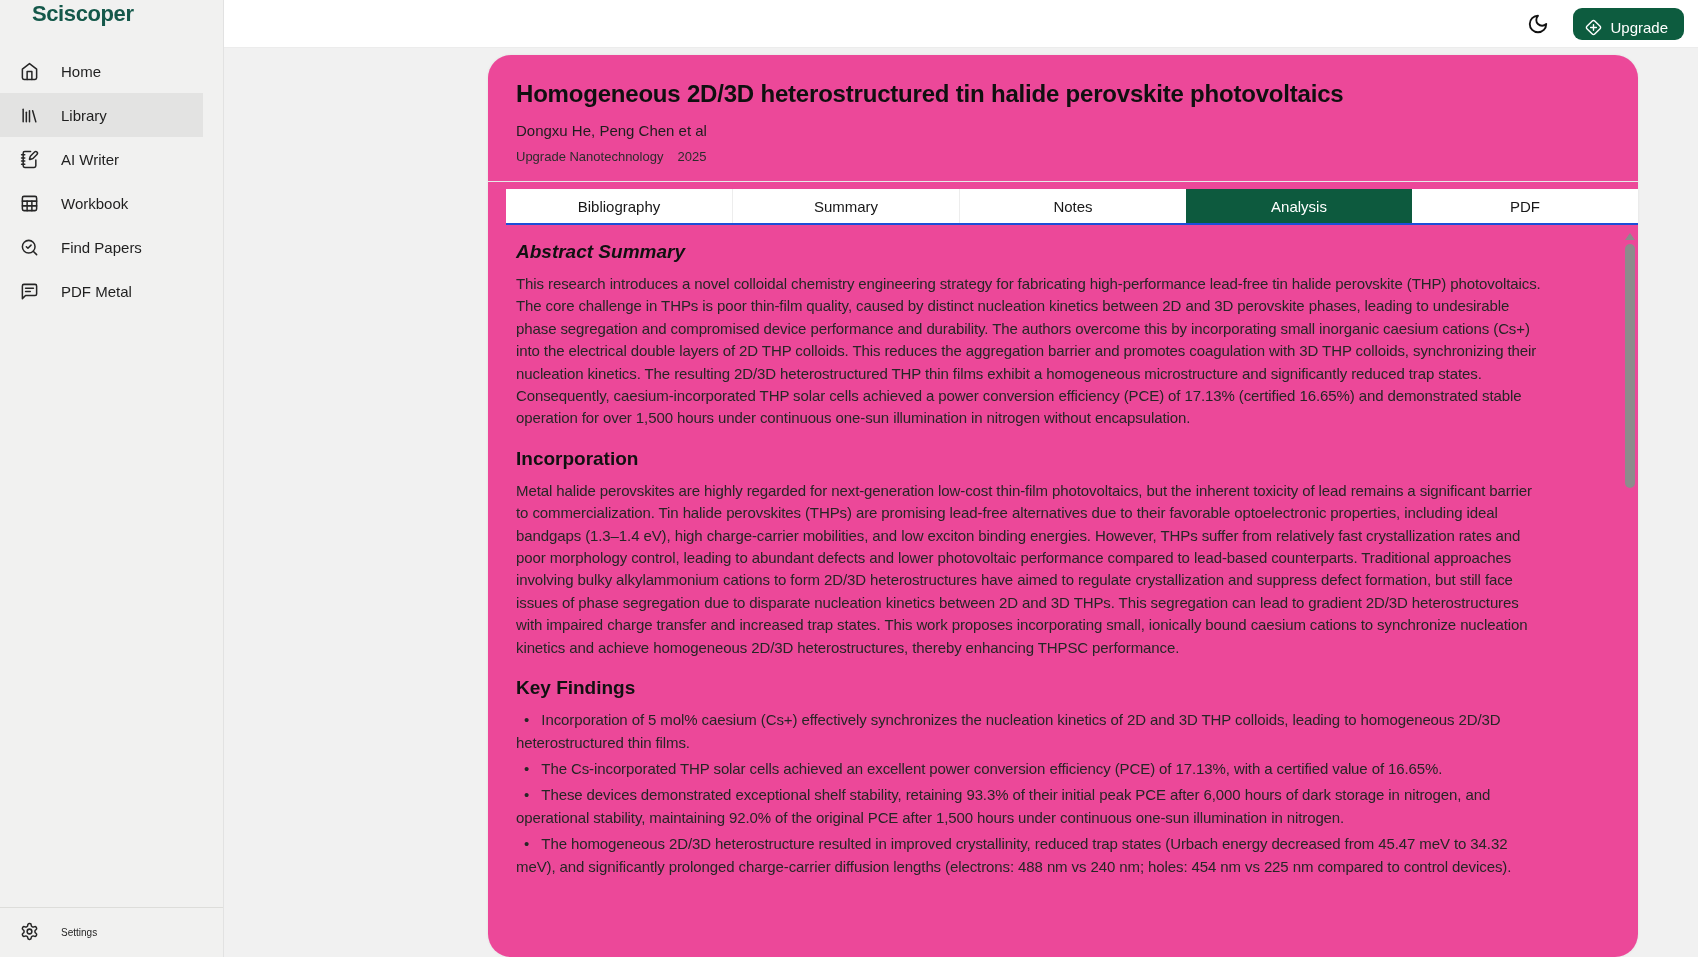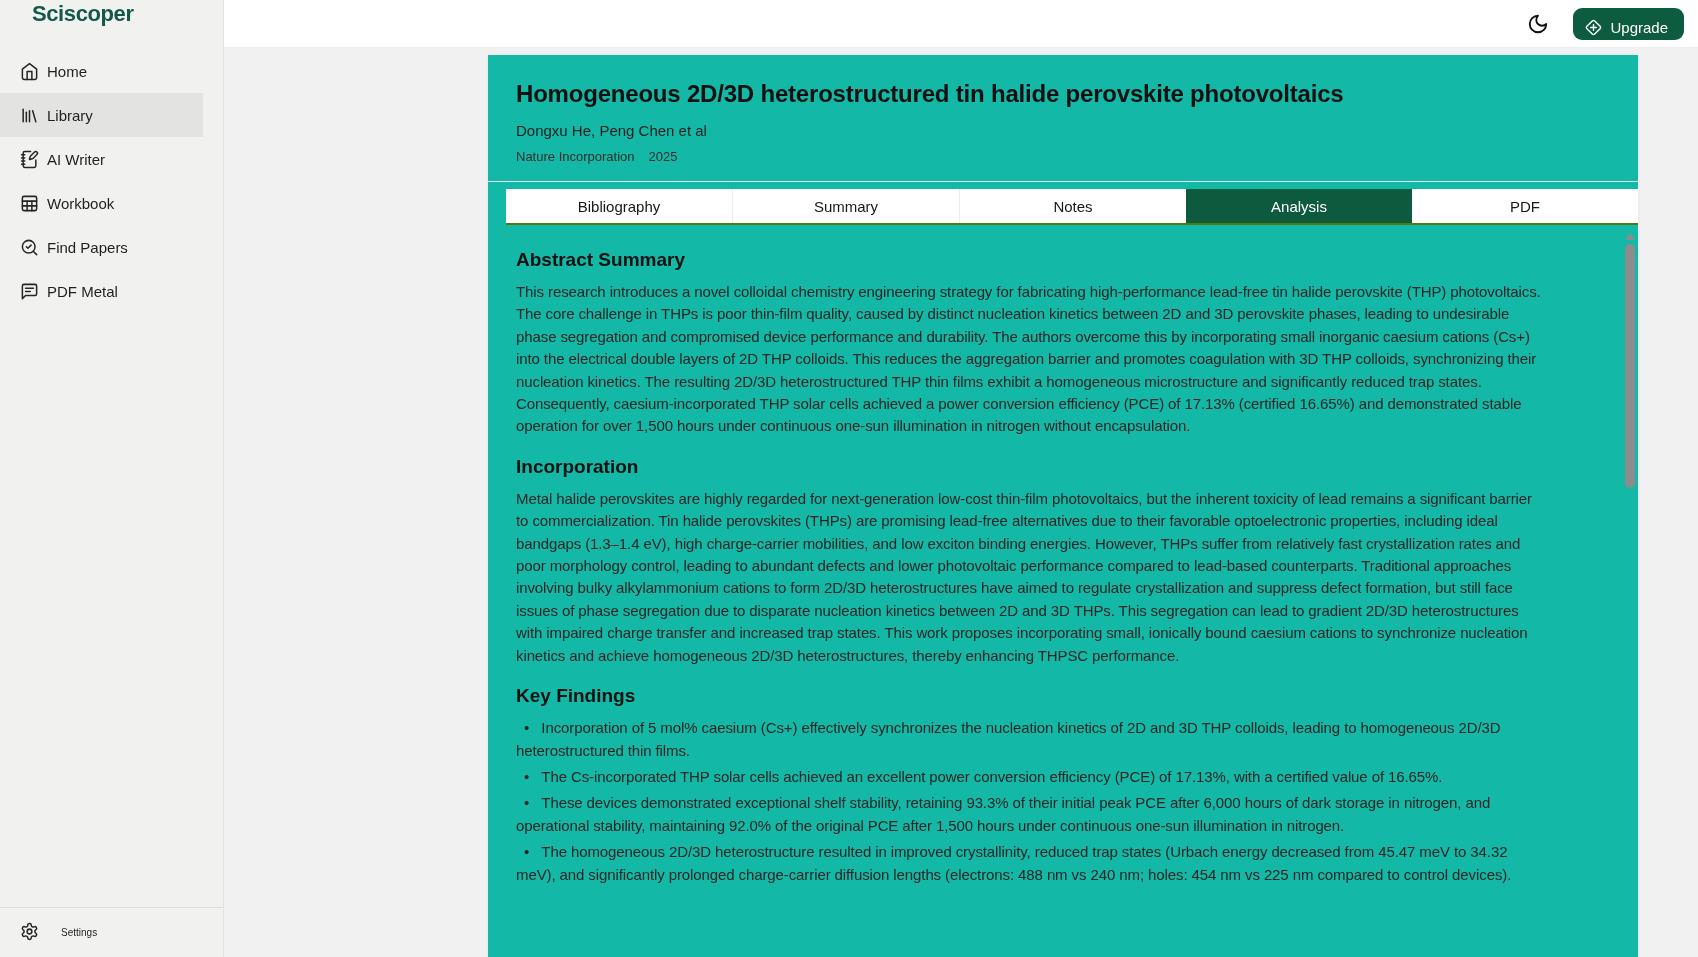--- a/index.html
+++ b/index.html
@@ -17,21 +17,21 @@
     width:224px; height:957px; background:#f1f1f0;
     border-right:1px solid #e2e2e2;
     display:flex; flex-direction:column; flex-shrink:0;
   }
   .logo { padding:1px 0 10px 32px; }
   .logo span {
     font-size:22px; font-weight:700; color:#14584a; letter-spacing:-0.4px;
   }
   .nav { padding-top:12px; flex:1; }
   .nav-item {
-    display:flex; align-items:center; gap:8px;
+    display:flex; align-items:center; gap:22px;
     height:44px; padding-left:20px; cursor:pointer;
     font-size:15px; color:#1f1f1f;
   }
   .nav-item.active { background:#e3e3e2; width:calc(100% - 20px); }
   .nav-item .ic { width:19px; height:19px; display:flex; align-items:center; }
   .nav-item .ic svg { width:19px; height:19px; stroke:#262626; fill:none; stroke-width:1.9; stroke-linecap:round; stroke-linejoin:round; }
   .sidebar-footer {
     border-top:1px solid #ddddda; height:50px;
     display:flex; align-items:center; gap:22px; padding-left:20px;
     font-size:10px; color:#1f1f1f; cursor:pointer;
@@ -53,48 +53,48 @@
     height:32px; padding:8px 16px 0 12px; font-size:15px; cursor:pointer;
     font-family:"Liberation Sans", sans-serif;
   }
   .upgrade-btn svg { width:17px; height:17px; stroke:#fff; fill:none; stroke-width:2; stroke-linecap:round; stroke-linejoin:round; }
 
   .workspace { flex:1; position:relative; background:#f1f1f1; }
 
   
   .card {
     position:absolute; left:264px; top:7px; width:1150px; height:902px;
-    background:#14b8a6; box-shadow:0 0 3px rgba(0,0,0,0.07);
-    display:flex; flex-direction:column;
+    background:#ec4899; box-shadow:0 0 3px rgba(0,0,0,0.07);
+    display:flex; flex-direction:column;border-radius:23px;
   }
   .paper-head { padding:16px 28px 0 28px; border-bottom:1px solid #e8e8e8; height:127px; }
   .paper-title { font-size:24px; font-weight:700; color:#101010; letter-spacing:-0.2px; line-height:1.25; margin-top:8px; }
   .paper-authors { font-size:15px; color:#1e1e1e; margin-top:13px; }
   .paper-meta { margin-top:10px; font-size:13px; color:#2c2c2c; display:flex; gap:14px; }
 
   
   .tabs {
     display:flex; margin-left:18px; height:36px; margin-top:7px;
-    border-bottom:2px solid #4d7c0f; flex-shrink:0;
+    border-bottom:2px solid #1d4ed8; flex-shrink:0;
   }
   .tab {
     flex:1; display:flex; align-items:center; justify-content:center;
     font-size:15px; color:#181818; cursor:pointer; border-left:1px solid #ededed;
     background:#fff;
   }
   .tab:first-child { border-left:none; }
   .tab.active { background:#0d5a3e; color:#ffffff; border-left:none; }
   .tab.active + .tab { border-left:none; }
 
   
   .content {
     position:relative; flex:1; overflow:hidden; padding:12px 90px 0 28px;
   }
   .section-heading { font-size:19px; font-weight:700; color:#111; margin:18px 0 10px 0; }
-  .section-heading:first-child { margin-top:12px; }
+  .section-heading:first-child { margin-top:4px;font-style:italic; }
   .body-text {
     font-size:15px; line-height:22.4px; color:#262626; letter-spacing:-0.1px;
     max-width:1092px;
   }
   .bullet { margin-bottom:4px; text-indent:8px; }
   .bullet::before { content:"\2022\00a0\00a0\00a0"; }
 
   
   .scrollbar {
     position:absolute; right:1px; top:172px; bottom:0; width:14px;
@@ -222,21 +222,21 @@
       </button>
     </header>
 
     <div class="workspace">
       <div class="card">
 
         <div class="paper-head">
           <h1 class="paper-title">Homogeneous 2D/3D heterostructured tin halide perovskite photovoltaics</h1>
           <div class="paper-authors">Dongxu He, Peng Chen et al</div>
           <div class="paper-meta">
-            <span>Nature Incorporation</span>
+            <span>Upgrade Nanotechnology</span>
             <span>2025</span>
           </div>
         </div>
 
         <div class="tabs">
           <div class="tab">
             <span>Bibliography</span>
           </div>
           <div class="tab">
             <span>Summary</span>

